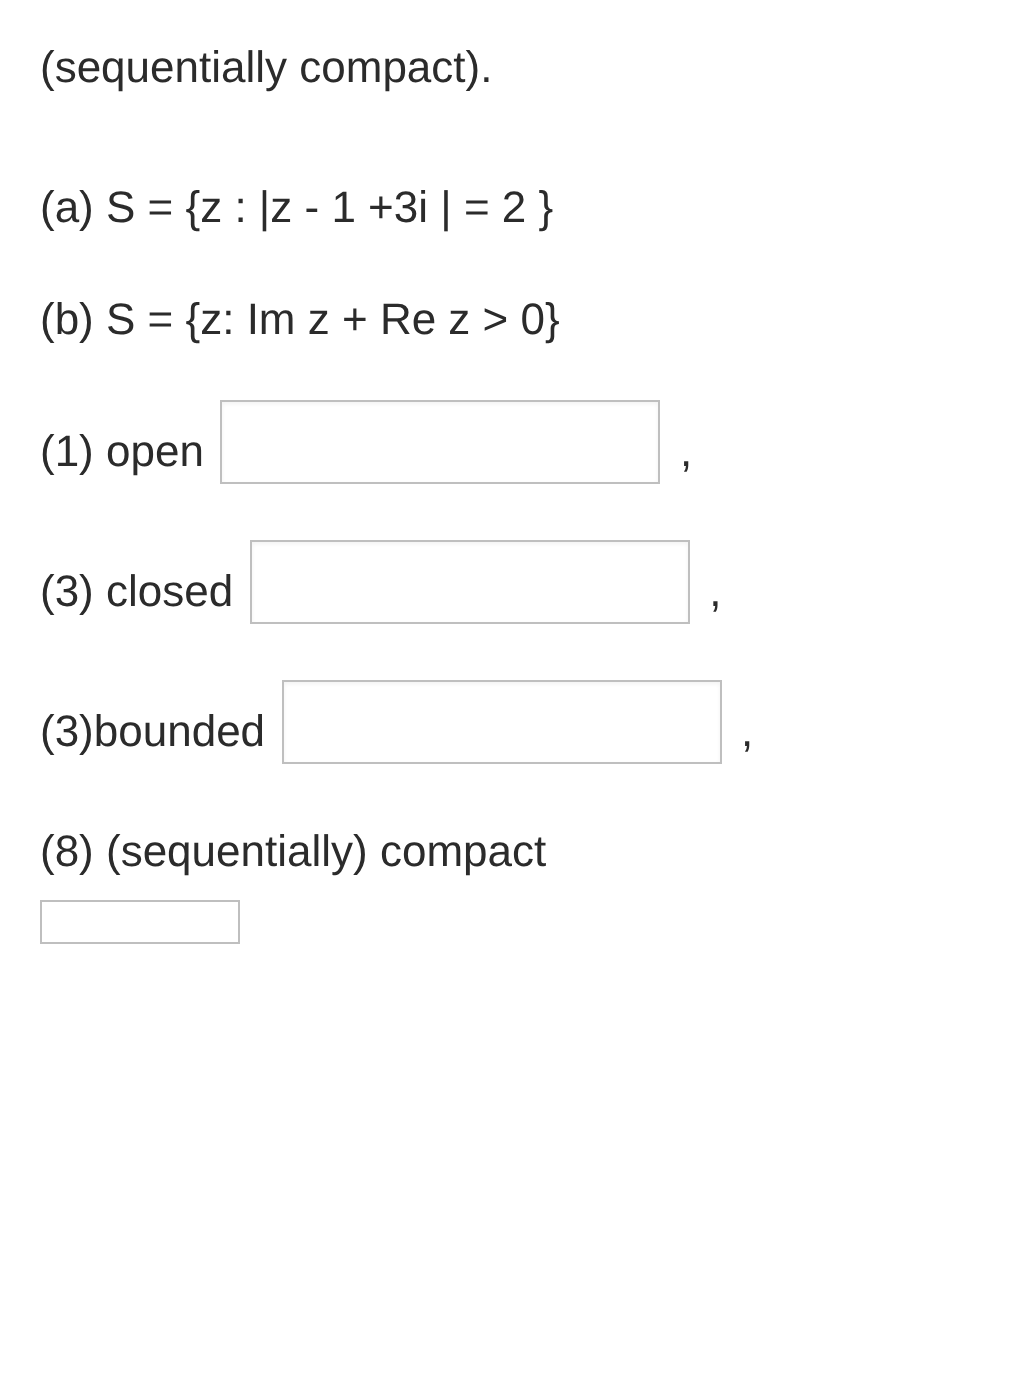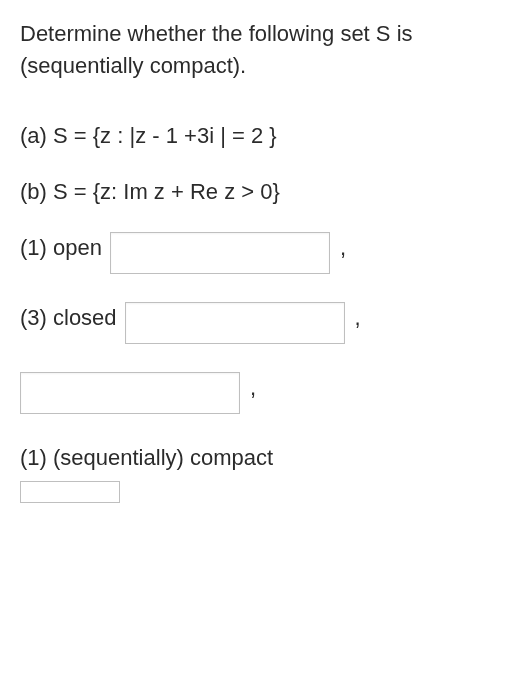--- a/index.html
+++ b/index.html
@@ -18,21 +18,21 @@
       line-height: 1.45;
     }
     .question-intro {
       margin-bottom: 38px;
     }
     .part {
       margin-bottom: 24px;
     }
     .answer-row {
       display: flex;
-      align-items: flex-start;
+      align-items: flex-end;
       margin-bottom: 28px;
       gap: 8px;
     }
     .answer-label {
       white-space: nowrap;
     }
     .answer-input {
       border: 1px solid #bfbfbf;
       background: #ffffff;
       height: 42px;
@@ -53,40 +53,40 @@
       background: #ffffff;
       height: 22px;
       width: 100px;
       margin-top: 8px;
     }
   </style>
 </head>
 <body>
 
 <div class="question-intro">
-  <div>Determine whether the following set S is</div>
   <div>(sequentially compact).</div>
 </div>
 
 <div class="part">(a) S = {z : |z - 1 +3i | = 2 }</div>
 <div class="part">(b) S = {z: Im z + Re z &gt; 0}</div>
 
 <div class="answer-row">
   <span class="answer-label">(1) open</span>
   <input class="answer-input" type="text" value="" style="">
   <span class="comma">,</span>
 </div>
 
 <div class="answer-row">
   <span class="answer-label">(3) closed</span>
   <input class="answer-input" type="text" value="" style="">
   <span class="comma">,</span>
 </div>
 
 <div class="answer-row">
+  <span class="answer-label">(3)bounded</span>
   <input class="answer-input" type="text" value="" style="">
   <span class="comma">,</span>
 </div>
 
 <div class="final-row">
-  <div class="answer-label">(1) (sequentially) compact</div>
+  <div class="answer-label">(8) (sequentially) compact</div>
   <input class="bottom-input" type="text" value="" style="">
 </div>
 
 </body></html>

